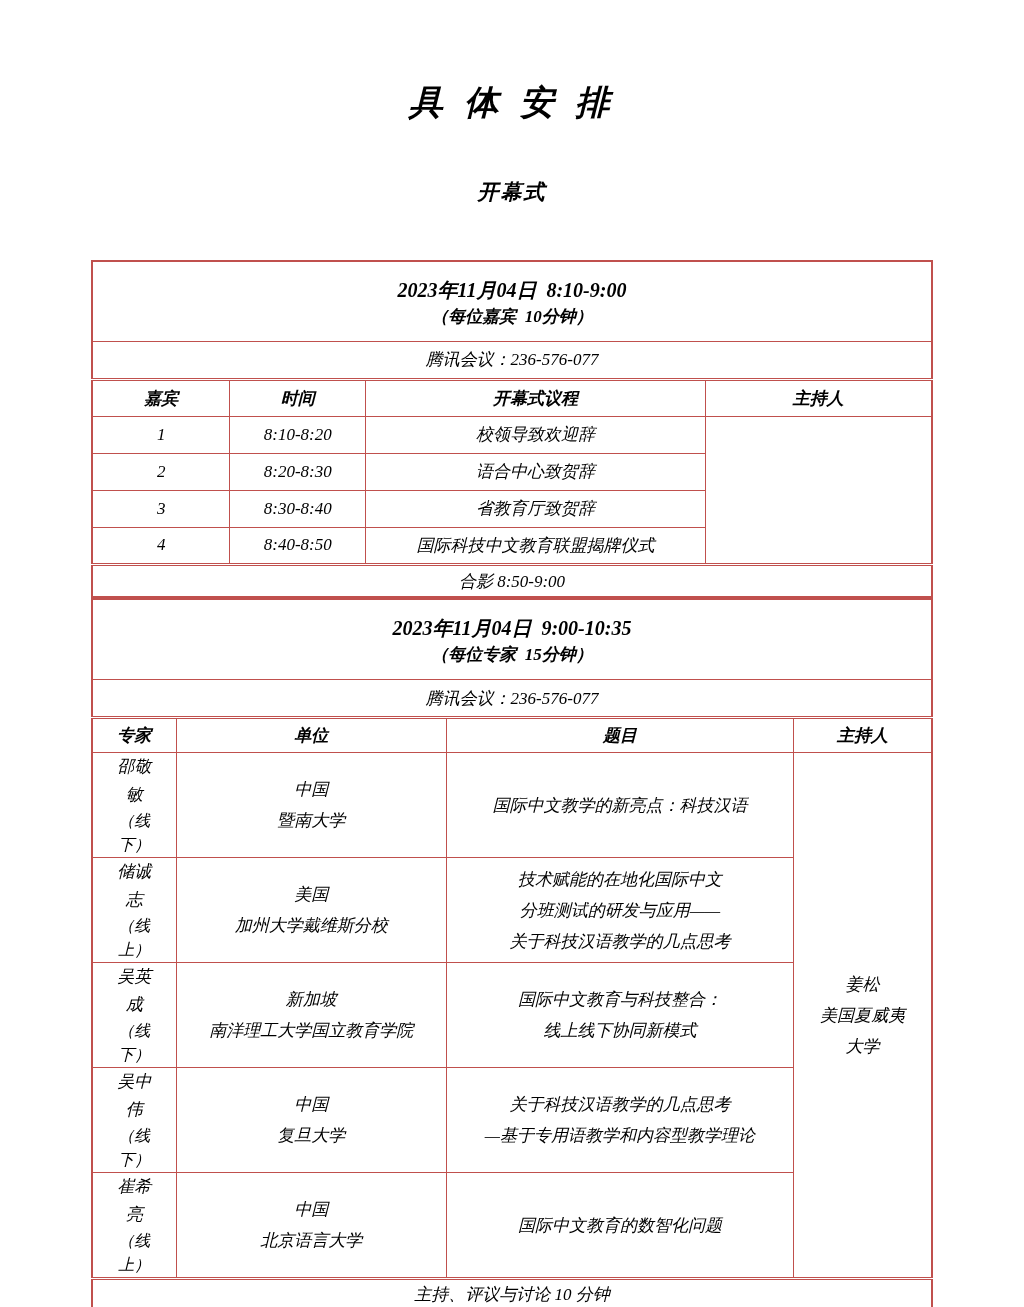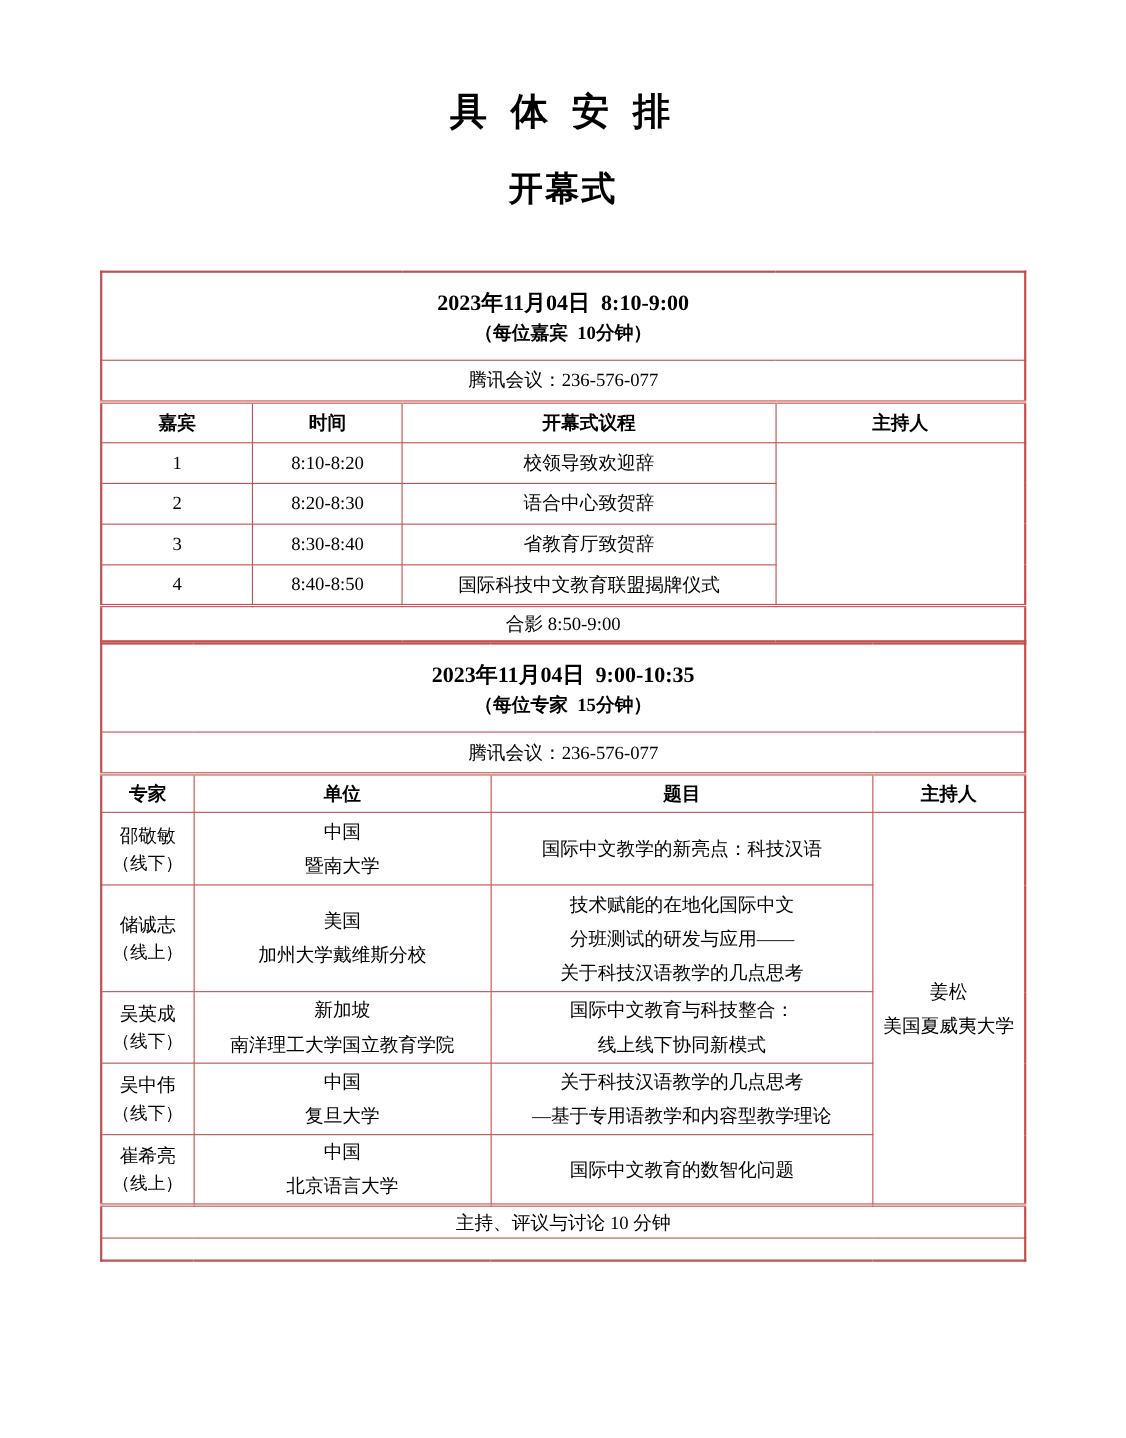--- a/index.html
+++ b/index.html
@@ -4,38 +4,38 @@
 <style>
   :root { --border: #c0504d; --ink: #000000; }
   * { box-sizing: border-box; }
   html, body { margin: 0; padding: 0; }
   body {
     width: 1024px; height: 1307px;
     background: #ffffff;
     color: var(--ink);
     font-family: "Liberation Serif", "DejaVu Serif", serif;
   }
-  .page { width: 1024px; height: 1307px; overflow: hidden; }
+  .page { width: 1024px; height: 1307px; overflow: hidden; font-style: italic; }
 
   .doc-title {
     margin: 82px 0 0 0;
     text-align: center;
     font-family: "Liberation Sans", "DejaVu Sans", sans-serif;
     font-weight: bold;
     font-size: 34px;
     letter-spacing: 6px;
     white-space: pre;
     line-height: 1.2;
   }
   .sec-title {
-    margin: 30px 0 56px 0;
+    margin: 56px 0 56px 0;
     text-align: center;
     font-family: "Liberation Sans", "DejaVu Sans", sans-serif;
     font-weight: bold;
-    font-size: 31px;
+    font-size: 21px;
     letter-spacing: 2px;
     line-height: 1.2;
   }
   .sec-title.big {
     margin: 40px 0 30px 0;
     font-size: 27px;
   }
 
   table.sched {
     width: 842px;
@@ -43,21 +43,21 @@
     border-collapse: collapse;
     table-layout: fixed;
     border: 2px solid var(--border);
   }
   table.sched td, table.sched th {
     border: 1px solid var(--border);
     text-align: center;
     vertical-align: middle;
     font-size: 17px;
     font-weight: normal;
-    padding: 0 4px;
+    padding: 0 20px;
     overflow: hidden;
   }
   
   tr.dbl > td, tr.dbl > th { border-top: 3px double var(--border); }
 
   .date-cell { padding: 0; }
   .dl1 {
     margin-top: 15px;
     font-size: 20px; font-weight: bold;
     line-height: 26px; white-space: pre;

